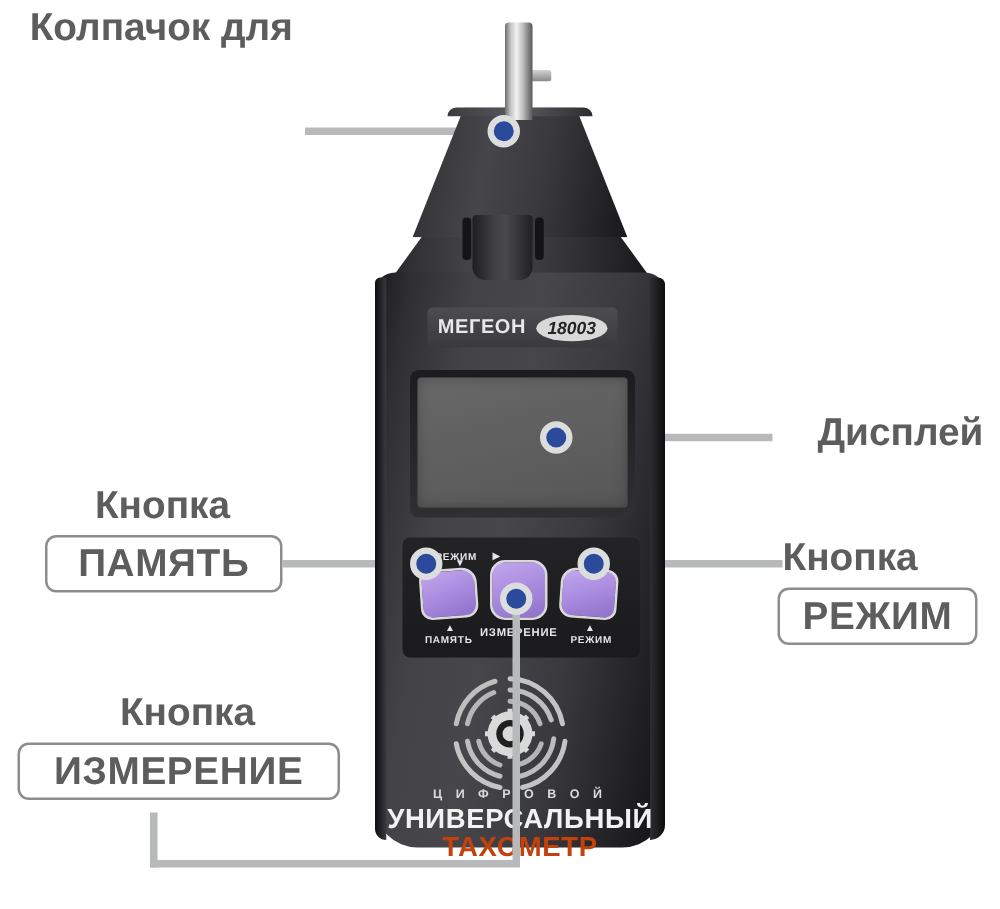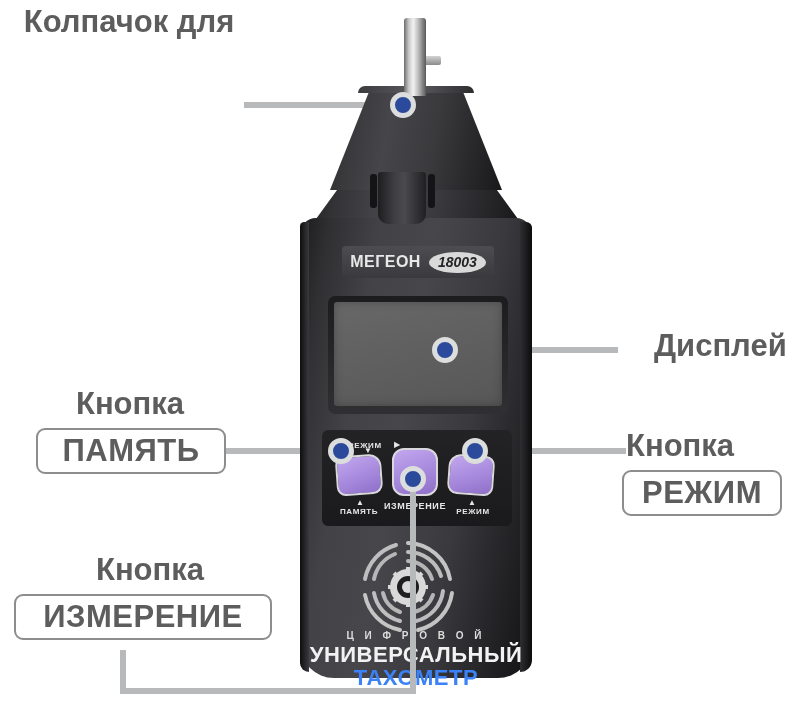--- a/index.html
+++ b/index.html
@@ -290,21 +290,21 @@
   }
   #t-universal {
     color: #f2f2f2;
     font-size: 22px;
     font-weight: bold;
     letter-spacing: 0.5px;
     font-family: "Liberation Sans", sans-serif;
     margin-top: 1px;
   }
   #t-tacho {
-    color: #3b82f6;
+    color: #c2410c;
     font-size: 22px;
     font-weight: bold;
     letter-spacing: 0.5px;
     font-family: "Liberation Sans", sans-serif;
     margin-top: -3px;
   }
 </style>
 </head>
 <body>
 

